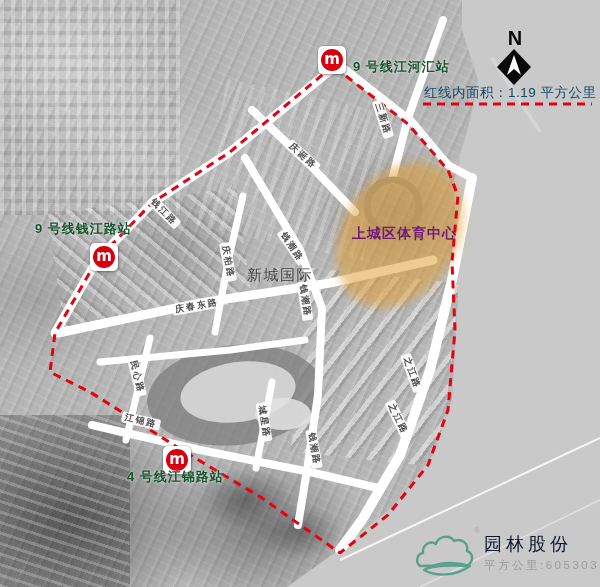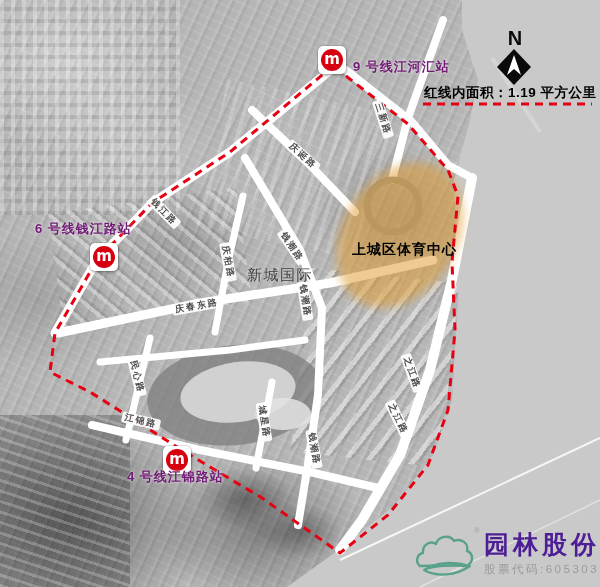--- a/index.html
+++ b/index.html
@@ -63,44 +63,44 @@
   }
   .station-ic .ring{
     width:22px;height:22px;border-radius:50%;background:#d7000f;
     display:flex;align-items:center;justify-content:center;
   }
   .station-ic .ring span{
     color:#fff;font-weight:bold;font-size:15px;line-height:1;
     font-family:"DejaVu Sans",sans-serif;transform:translateY(-1px);
   }
   .station-lb{
-    position:absolute;font-size:13px;font-weight:bold;color:#701a75;
+    position:absolute;font-size:13px;font-weight:bold;color:#14532d;
     white-space:nowrap;letter-spacing:1px;text-shadow:0 0 3px rgba(255,255,255,.8);
   }
   
   .area-note{
-    position:absolute;left:424px;top:84px;font-size:13.5px;font-weight:bold;
-    color:#000000;letter-spacing:.5px;white-space:nowrap;
+    position:absolute;left:424px;top:84px;font-size:13.5px;font-weight:normal;
+    color:#0c4a6e;letter-spacing:.5px;white-space:nowrap;
   }
   .sports-lb{
     position:absolute;left:352px;top:225px;font-size:14px;font-weight:bold;
-    color:#000000;letter-spacing:1px;white-space:nowrap;margin-top:16px;
+    color:#701a75;letter-spacing:1px;white-space:nowrap;
   }
   .place-lb{
     position:absolute;left:247px;top:266px;font-size:15px;color:#3a3a3a;
     letter-spacing:1.5px;white-space:nowrap;text-shadow:0 0 2px rgba(255,255,255,.6);
   }
   
   .north{position:absolute;left:492px;top:28px;width:44px;text-align:center;}
   .north .n{font-size:20px;font-weight:bold;color:#0a0a0a;line-height:1;margin-left:2px;}
   
   .wm{position:absolute;left:414px;top:528px;display:flex;align-items:center;}
   .wm-logo{width:64px;height:52px;position:relative;}
   .wm-txt{margin-left:6px;}
-  .wm-company{font-size:25px;color:#4c1d95;font-weight:bold;letter-spacing:4px;line-height:1.1;}
+  .wm-company{font-size:18px;color:#0f172a;font-weight:normal;letter-spacing:4px;line-height:1.1;}
   .wm-stock{font-size:11.5px;color:#9b9b9f;letter-spacing:2.5px;margin-top:3px;}
   .reg{position:absolute;right:-2px;top:-2px;font-size:8px;color:#9aa;}
 </style>
 </head>
 <body>
 
 <div class="stage">
 
   <div class="ground"></div>
   <div class="tex tex-nw"></div>
@@ -167,21 +167,21 @@
 
   <div class="place-lb">新城国际</div>
 
   <div class="station-ic" style="left:318px;top:46px;">
     <div class="ring">
         <span>m</span>
       </div>
   </div>
   <div class="station-lb" style="left:353px;top:58px;">9 号线江河汇站</div>
 
-  <div class="station-lb" style="left:35px;top:220px;">6 号线钱江路站</div>
+  <div class="station-lb" style="left:35px;top:220px;">9 号线钱江路站</div>
   <div class="station-ic" style="left:90px;top:243px;">
     <div class="ring">
         <span>m</span>
       </div>
   </div>
 
   <div class="station-ic" style="left:163px;top:446px;">
     <div class="ring">
         <span>m</span>
       </div>
@@ -204,17 +204,17 @@
     <div class="wm-logo">
       <svg width="64" height="52" viewBox="0 0 64 52">
         <path d="M6,38 C1,34 3,26 9,25 C8,17 16,12 22,16 C24,8 36,6 40,13 C47,10 55,15 53,23 C59,25 60,33 54,37 Z" fill="none" stroke="#5aa18c" stroke-width="2.4" stroke-linejoin="round"></path>
         <path d="M10,42 C22,34 40,33 56,38 C42,48 22,49 10,42 Z" fill="none" stroke="#5aa18c" stroke-width="2.2" stroke-linejoin="round"></path>
         <path d="M12,41 C26,38 42,37 53,39" fill="none" stroke="#5aa18c" stroke-width="1.6"></path>
       </svg>
       <span class="reg">®</span>
     </div>
     <div class="wm-txt">
       <div class="wm-company">园林股份</div>
-      <div class="wm-stock">股票代码:605303</div>
+      <div class="wm-stock">平方公里:605303</div>
     </div>
   </div>
 
 </div>
 
 </body></html>

